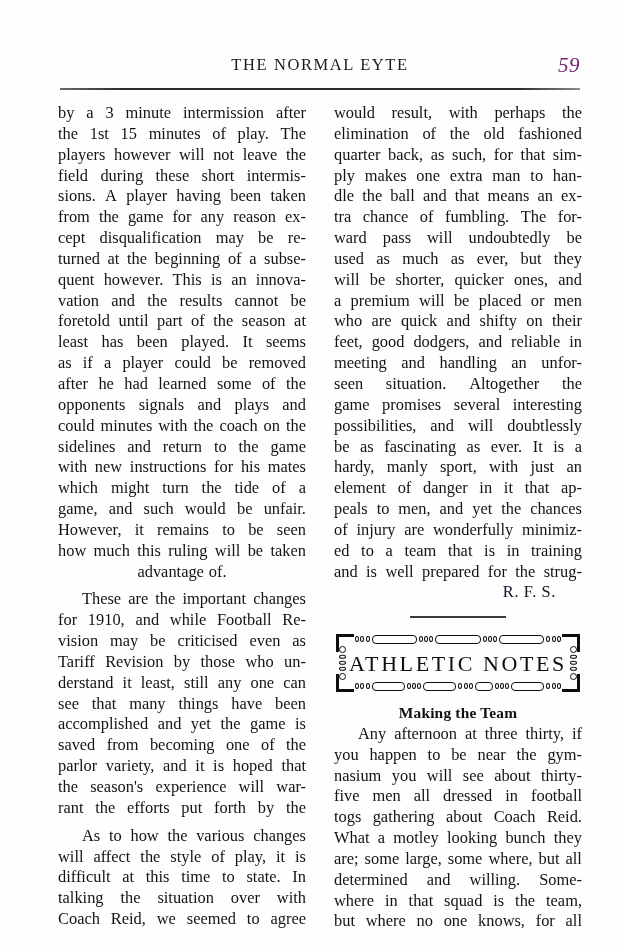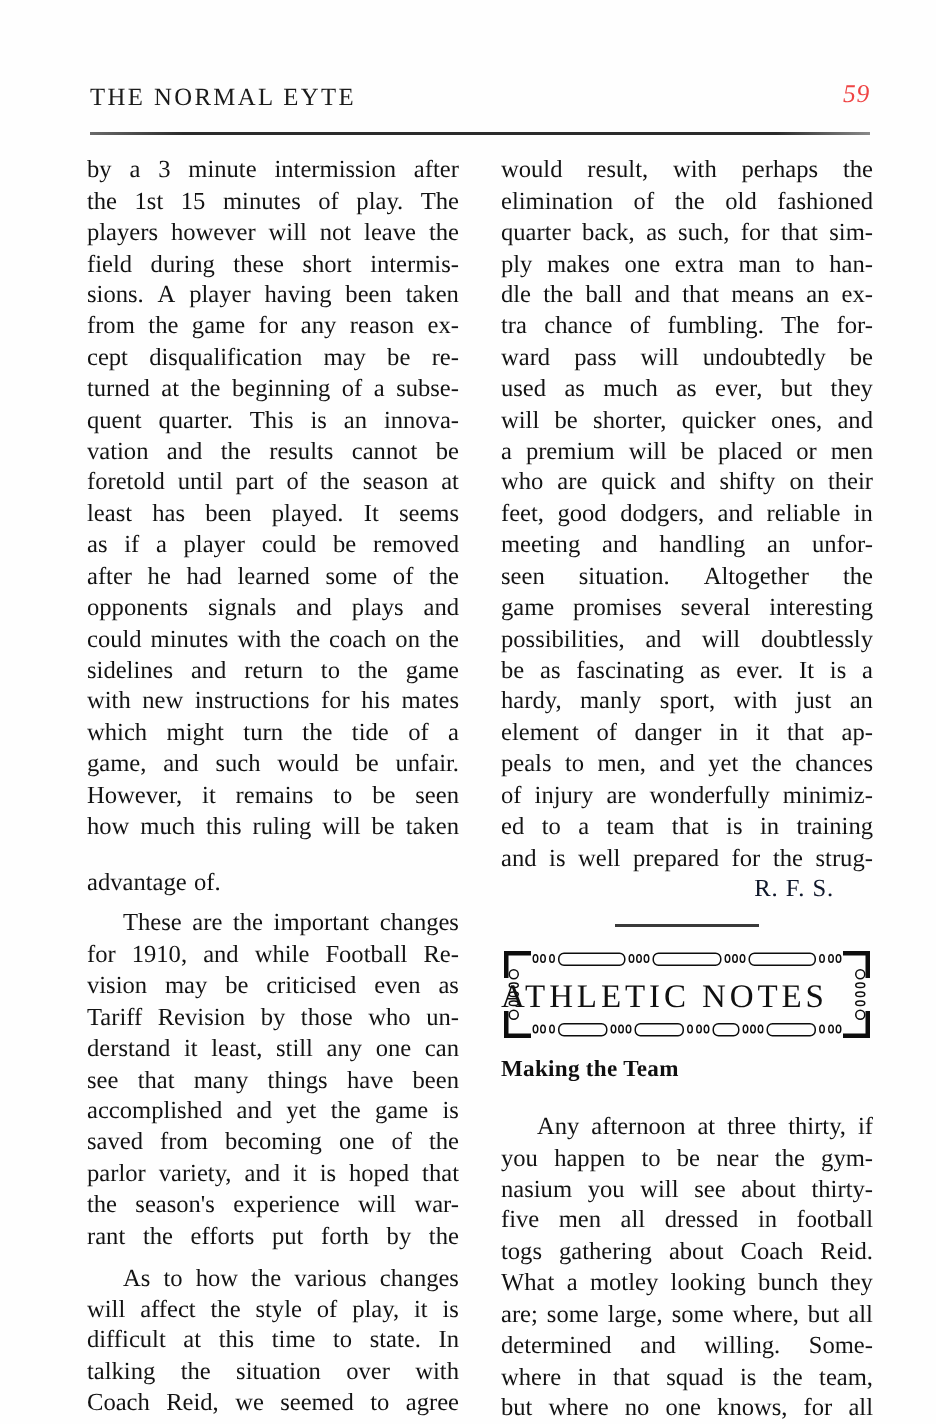--- a/index.html
+++ b/index.html
@@ -28,32 +28,33 @@
     left: 60px;
     right: 44px;
     top: 55px;
     height: 26px;
   }
   .head-title {
     position: absolute;
     left: 0;
     right: 0;
     top: 0;
+    text-align: center;
     font-size: 16.5px;
     letter-spacing: 1.6px;
     color: #1b1b1b;
     white-space: nowrap;
   }
   .head-folio {
     position: absolute;
     right: 0;
     top: -2px;
-    font-size: 17px;
+    font-size: 21px;
     font-style: italic;
-    color: #ef4444;
+    color: #701a75;
     letter-spacing: 0.5px;
   }
   .head-rule {
     position: absolute;
     left: 60px;
     width: 520px;
     top: 88px;
     height: 2px;
     background: linear-gradient(to right, #6a6a6a, #2b2b2b 12%, #2b2b2b 88%, #8a8a8a);
   }
@@ -81,22 +82,21 @@
     height: 20.85px;
     white-space: pre;
     color: #131313;
   }
   
   .ln.just {
     justify-content: space-between;
   }
   
   .ln.last {
-    justify-content: flex-start;
-    margin-top: 16px;
+    justify-content: center;
   }
   .ln.last .w + .w { margin-left: 0.30em; }
 
   .ln .w { display: inline-block; }
 
   .para-gap { height: 7px; }
 
   
   .ln.indent { padding-left: 24px; }
 
@@ -120,20 +120,21 @@
   .ornament {
     position: relative;
     width: 248px;
     height: 62px;
     margin-top: 14px;
   }
   .orn-title {
     position: absolute;
     left: 0; right: 0;
     top: 19px;
+    text-align: center;
     font-size: 22px;
     letter-spacing: 2.6px;
     color: #101010;
     white-space: nowrap;
   }
   
   .orn-c {
     position: absolute;
     width: 15px;
     height: 15px;
@@ -201,26 +202,26 @@
   .orn-vbar {
     position: absolute;
     width: 7px;
     border: 1.7px solid #0d0d0d;
     border-radius: 4px;
     background: #fff;
     box-sizing: border-box;
   }
 
   .subhead {
-    text-align: left;
+    text-align: center;
     font-size: 15.4px;
     font-weight: bold;
     line-height: 21px;
     margin-top: 8px;
-    margin-bottom: 18px;
+    margin-bottom: 1px;
     color: #0f0f0f;
     letter-spacing: 0.2px;
   }
 </style>
 </head>
 <body>
 
 <div class="page">
 
   <div class="running-head">
@@ -234,21 +235,21 @@
     <div class="col col-left">
       <div id="left-body">
           <div class="ln just"><span class="w">by</span><span class="w">a</span><span class="w">3</span><span class="w">minute</span><span class="w">intermission</span><span class="w">after</span></div>
           <div class="ln just"><span class="w">the</span><span class="w">1st</span><span class="w">15</span><span class="w">minutes</span><span class="w">of</span><span class="w">play.</span><span class="w">The</span></div>
           <div class="ln just"><span class="w">players</span><span class="w">however</span><span class="w">will</span><span class="w">not</span><span class="w">leave</span><span class="w">the</span></div>
           <div class="ln just"><span class="w">field</span><span class="w">during</span><span class="w">these</span><span class="w">short</span><span class="w">intermis-</span></div>
           <div class="ln just"><span class="w">sions.</span><span class="w">A</span><span class="w">player</span><span class="w">having</span><span class="w">been</span><span class="w">taken</span></div>
           <div class="ln just"><span class="w">from</span><span class="w">the</span><span class="w">game</span><span class="w">for</span><span class="w">any</span><span class="w">reason</span><span class="w">ex-</span></div>
           <div class="ln just"><span class="w">cept</span><span class="w">disqualification</span><span class="w">may</span><span class="w">be</span><span class="w">re-</span></div>
           <div class="ln just"><span class="w">turned</span><span class="w">at</span><span class="w">the</span><span class="w">beginning</span><span class="w">of</span><span class="w">a</span><span class="w">subse-</span></div>
-          <div class="ln just"><span class="w">quent</span><span class="w">quarter.</span><span class="w">This</span><span class="w">is</span><span class="w">an</span><span class="w">innova-</span></div>
+          <div class="ln just"><span class="w">quent</span><span class="w">however.</span><span class="w">This</span><span class="w">is</span><span class="w">an</span><span class="w">innova-</span></div>
           <div class="ln just"><span class="w">vation</span><span class="w">and</span><span class="w">the</span><span class="w">results</span><span class="w">cannot</span><span class="w">be</span></div>
           <div class="ln just"><span class="w">foretold</span><span class="w">until</span><span class="w">part</span><span class="w">of</span><span class="w">the</span><span class="w">season</span><span class="w">at</span></div>
           <div class="ln just"><span class="w">least</span><span class="w">has</span><span class="w">been</span><span class="w">played.</span><span class="w">It</span><span class="w">seems</span></div>
           <div class="ln just"><span class="w">as</span><span class="w">if</span><span class="w">a</span><span class="w">player</span><span class="w">could</span><span class="w">be</span><span class="w">removed</span></div>
           <div class="ln just"><span class="w">after</span><span class="w">he</span><span class="w">had</span><span class="w">learned</span><span class="w">some</span><span class="w">of</span><span class="w">the</span></div>
           <div class="ln just"><span class="w">opponents</span><span class="w">signals</span><span class="w">and</span><span class="w">plays</span><span class="w">and</span></div>
           <div class="ln just"><span class="w">could</span><span class="w">minutes</span><span class="w">with</span><span class="w">the</span><span class="w">coach</span><span class="w">on</span><span class="w">the</span></div>
           <div class="ln just"><span class="w">sidelines</span><span class="w">and</span><span class="w">return</span><span class="w">to</span><span class="w">the</span><span class="w">game</span></div>
           <div class="ln just"><span class="w">with</span><span class="w">new</span><span class="w">instructions</span><span class="w">for</span><span class="w">his</span><span class="w">mates</span></div>
           <div class="ln just"><span class="w">which</span><span class="w">might</span><span class="w">turn</span><span class="w">the</span><span class="w">tide</span><span class="w">of</span><span class="w">a</span></div>

